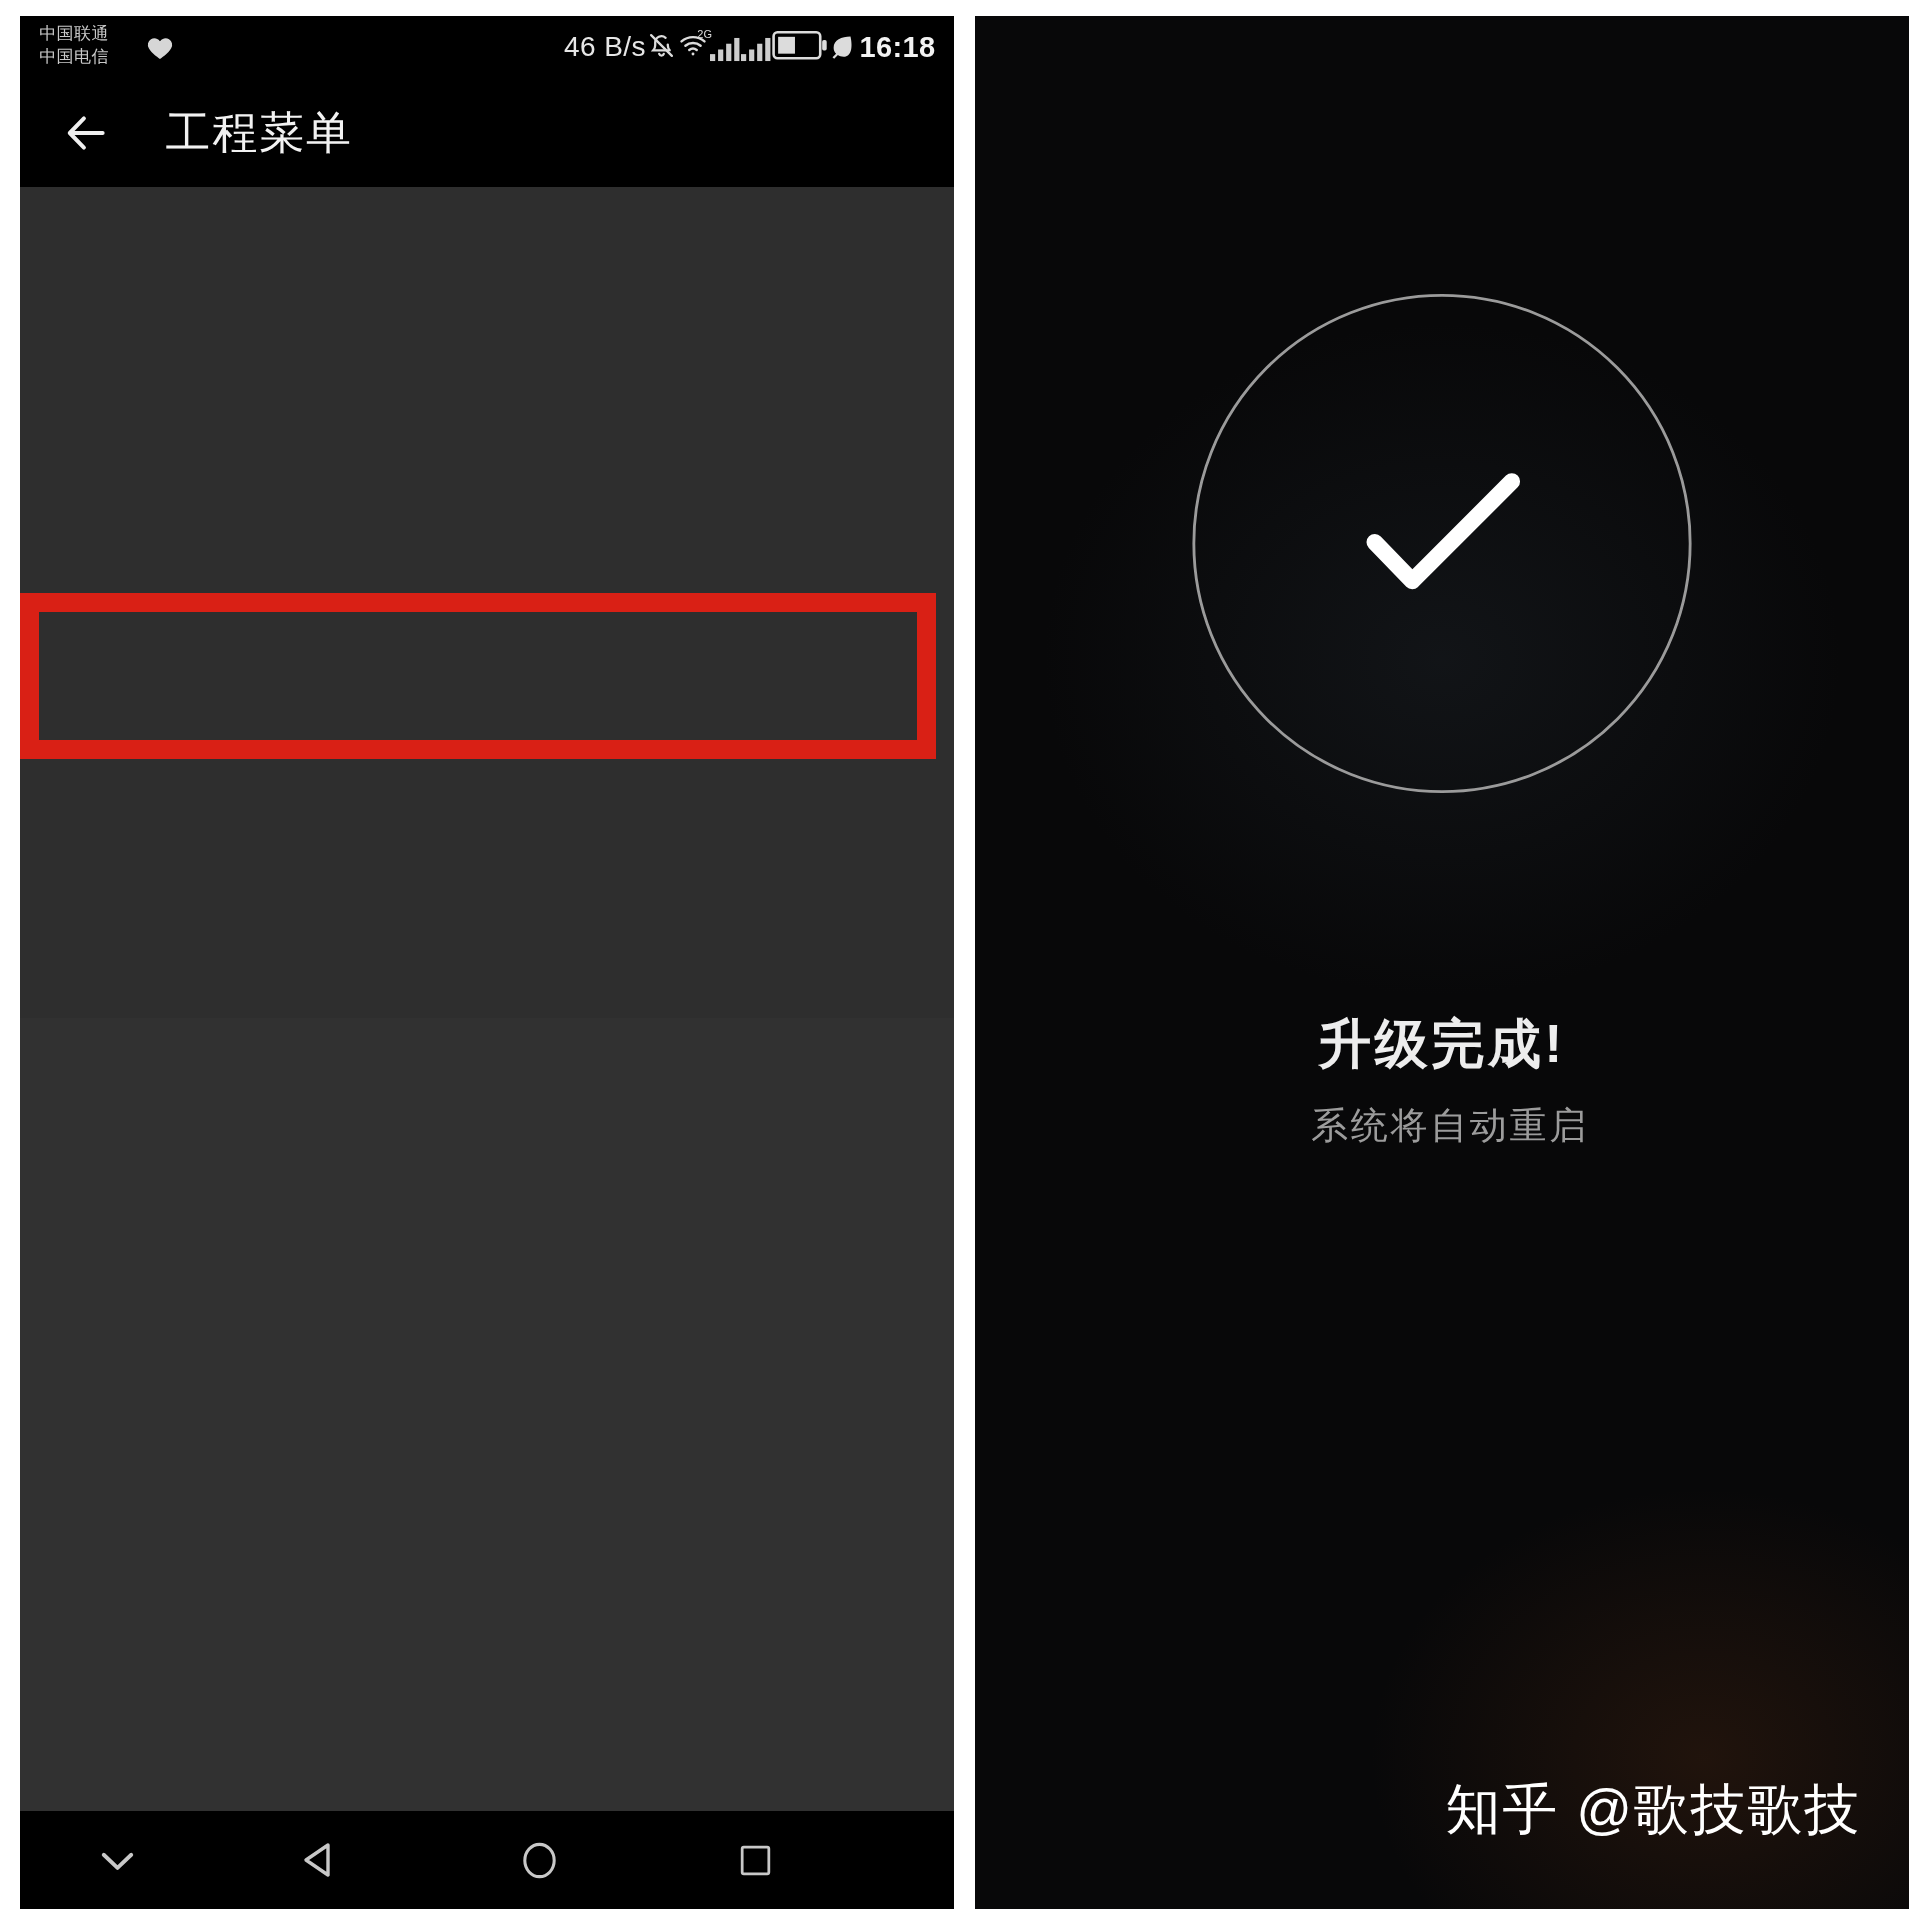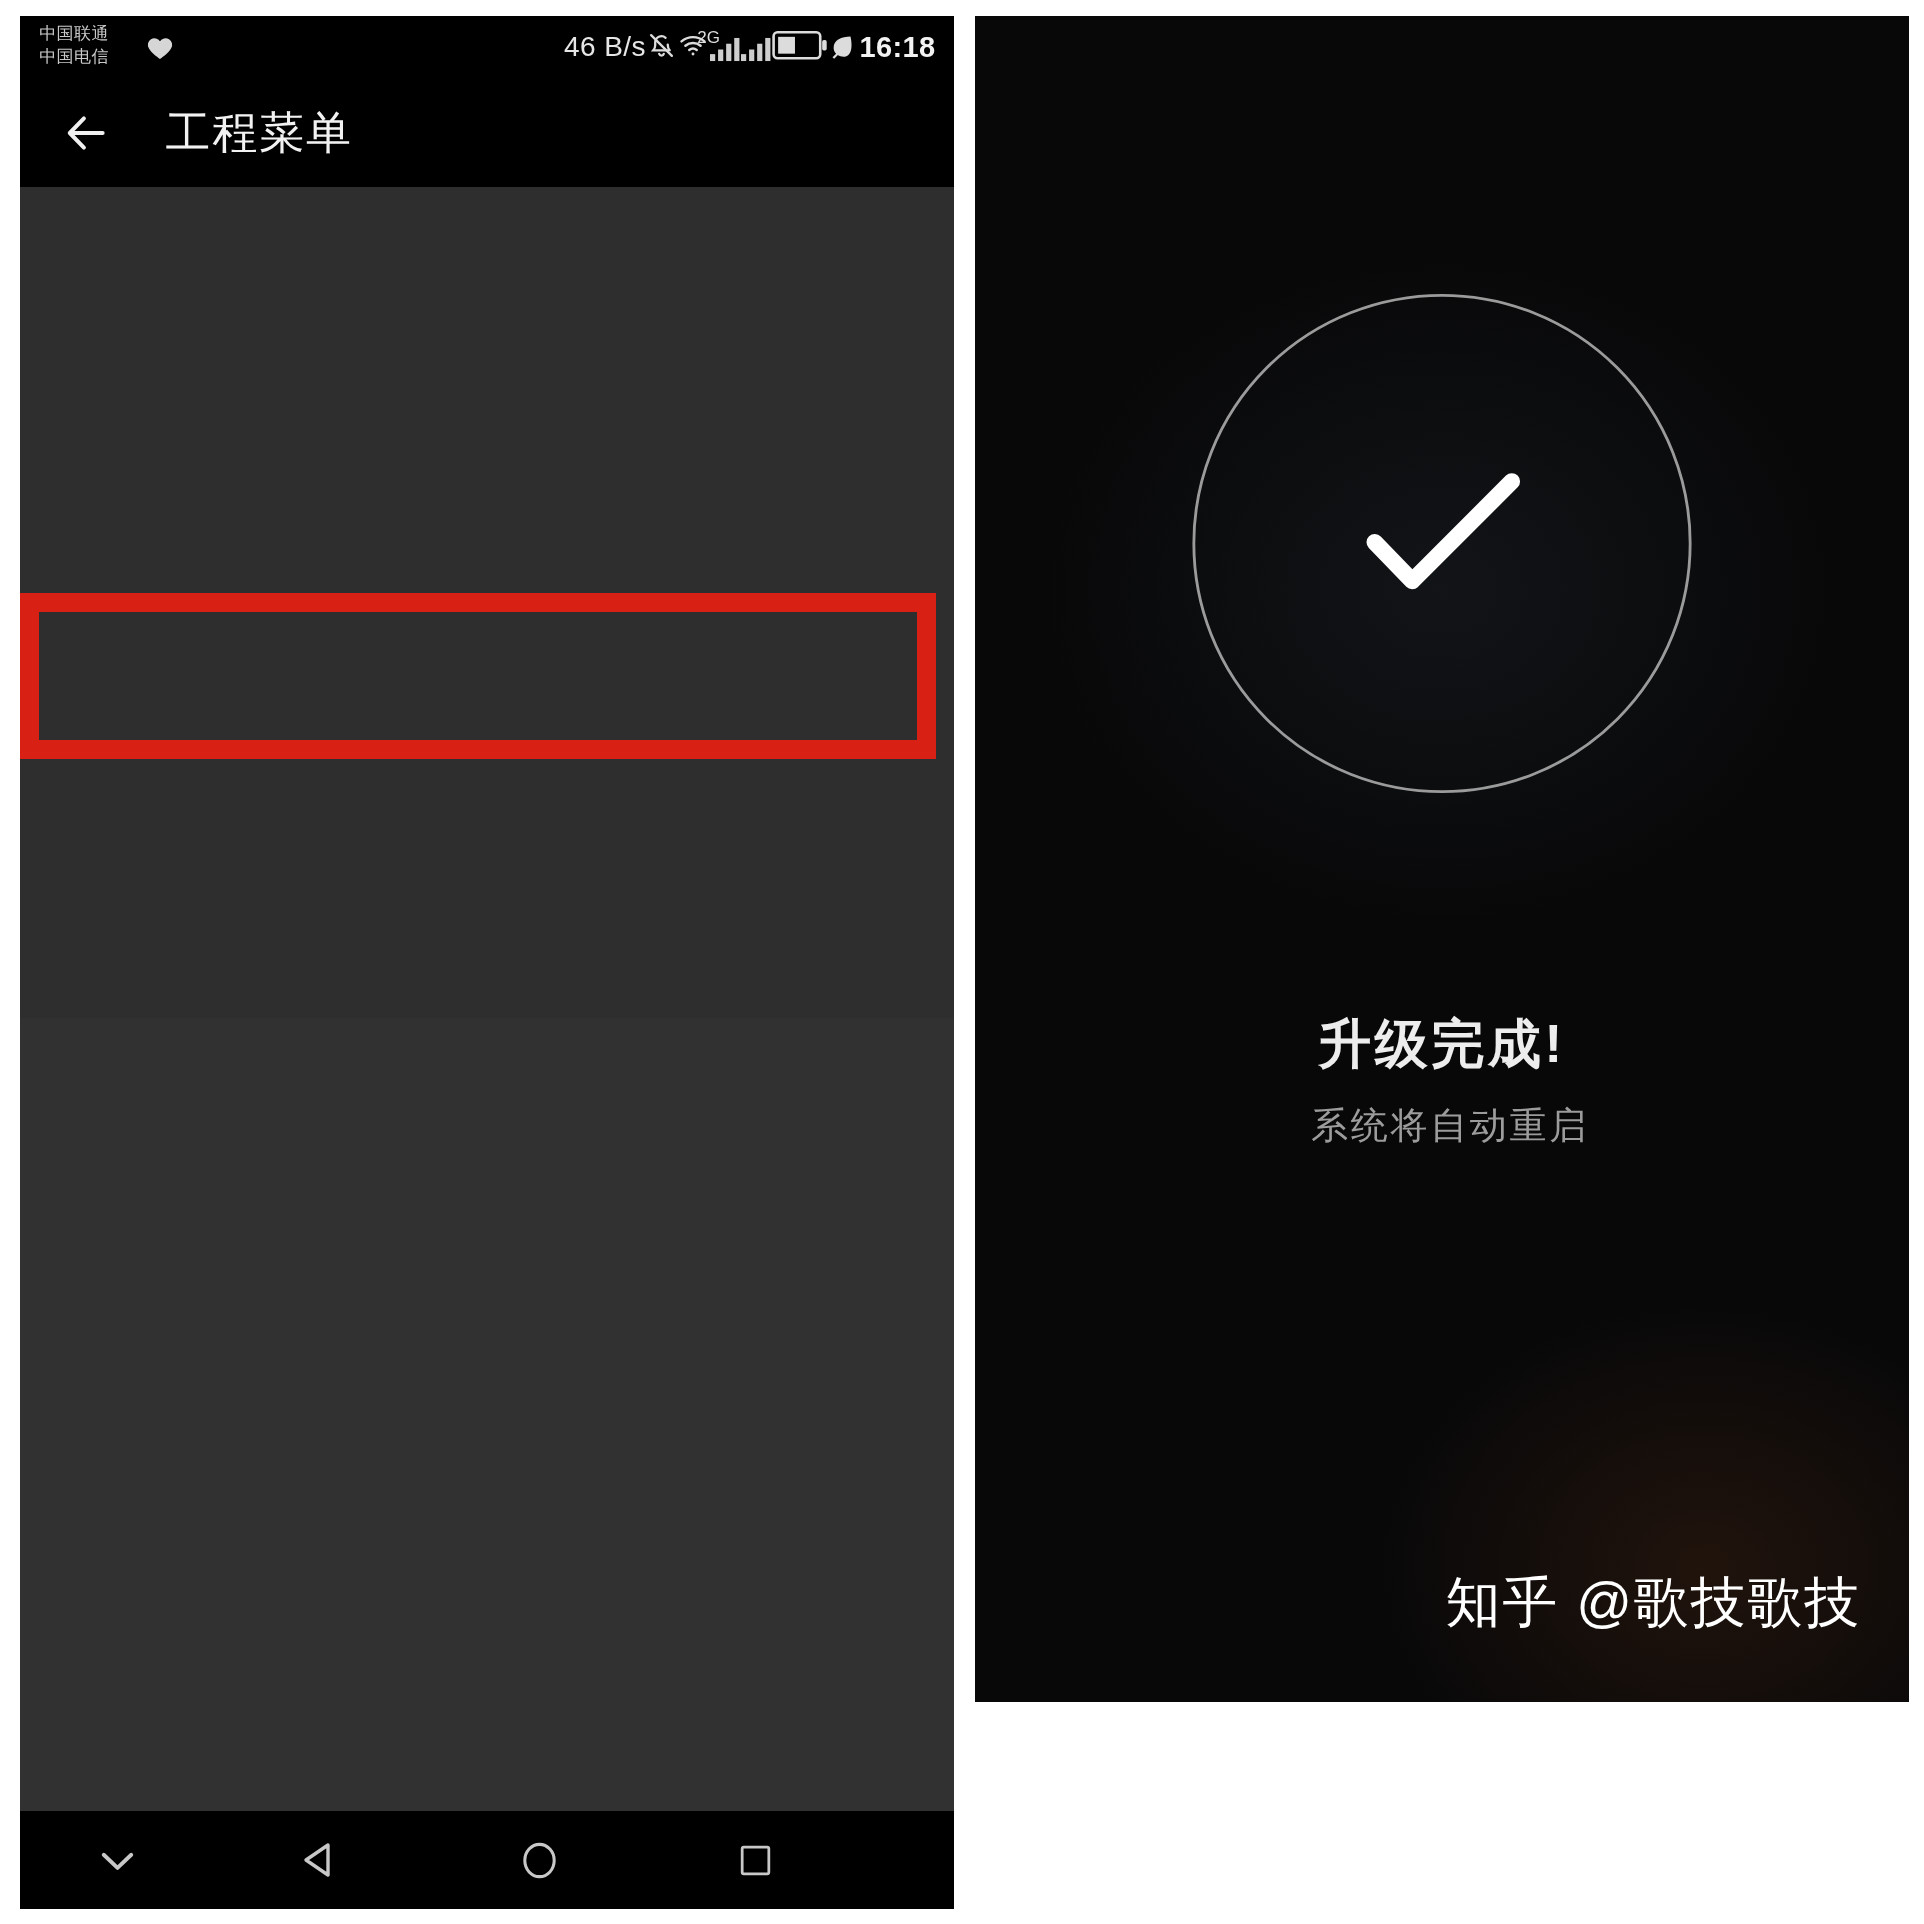--- a/index.html
+++ b/index.html
@@ -68,21 +68,21 @@
     color: #e6e6e6;
     letter-spacing: 0.4px;
     font-weight: 500;
   }
   .sb-ico { display: block; color: #dcdcdc; }
   .sig-wrap { position: relative; display: flex; align-items: flex-end; height: 30px; }
   .sig-wrap .gtag {
     position: absolute;
     left: -12.5px;
     top: -3.6px;
-    font-size: 17px;
+    font-size: 11px;
     color: #dcdcdc;
   }
   .sb-clock {
     font-size: 29px;
     color: #f2f2f2;
     font-weight: 700;
     letter-spacing: 0.4px;
     margin-left: 3.6px;
   }
 
@@ -177,21 +177,21 @@
   .nav-back { width: 48px; height: 48px; margin-left: 150px; }
   .nav-home { width: 43px; height: 43px; margin-left: 175px; }
   .nav-recents { width: 39px; height: 39px; margin-left: 175px; }
 
   
   .panel-right {
     position: absolute;
     left: 975px;
     top: 16px;
     width: 934px;
-    height: 1686px;
+    height: 1893px;
     background: #080809;
     overflow: hidden;
     background-image:
       radial-gradient(ellipse 463px 374px at 78% 92%, rgba(120, 60, 24, 0.22), rgba(0,0,0,0) 72%),
       radial-gradient(ellipse 570px 481px at 50% 34%, rgba(40, 48, 56, 0.30), rgba(0,0,0,0) 70%);
   }
   .check-circle {
     position: absolute;
     left: 50%;
     top: 269px;

